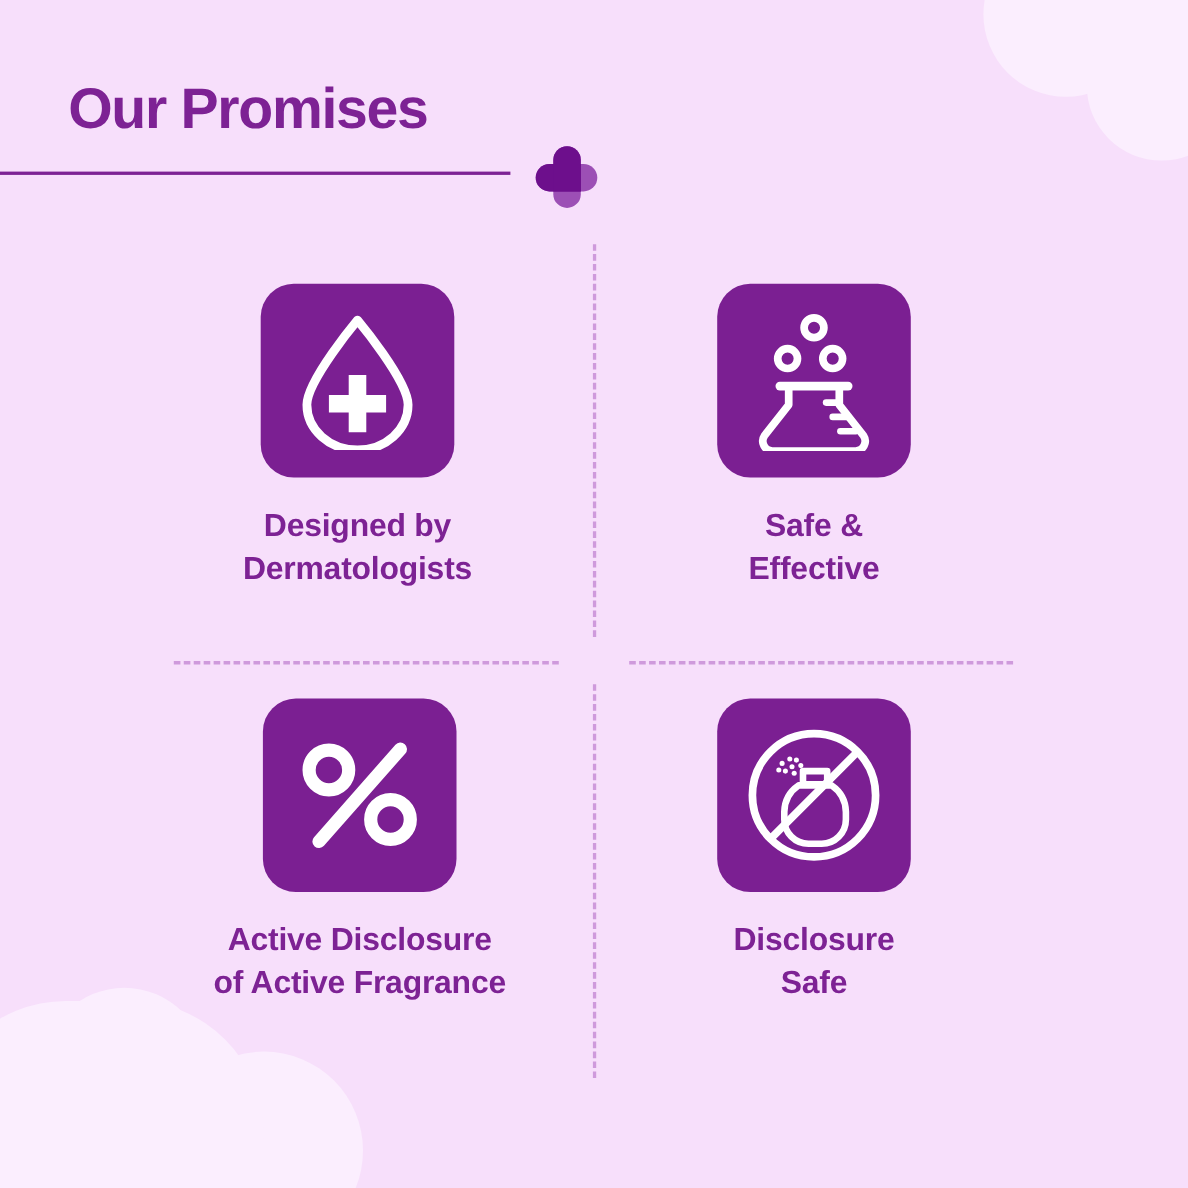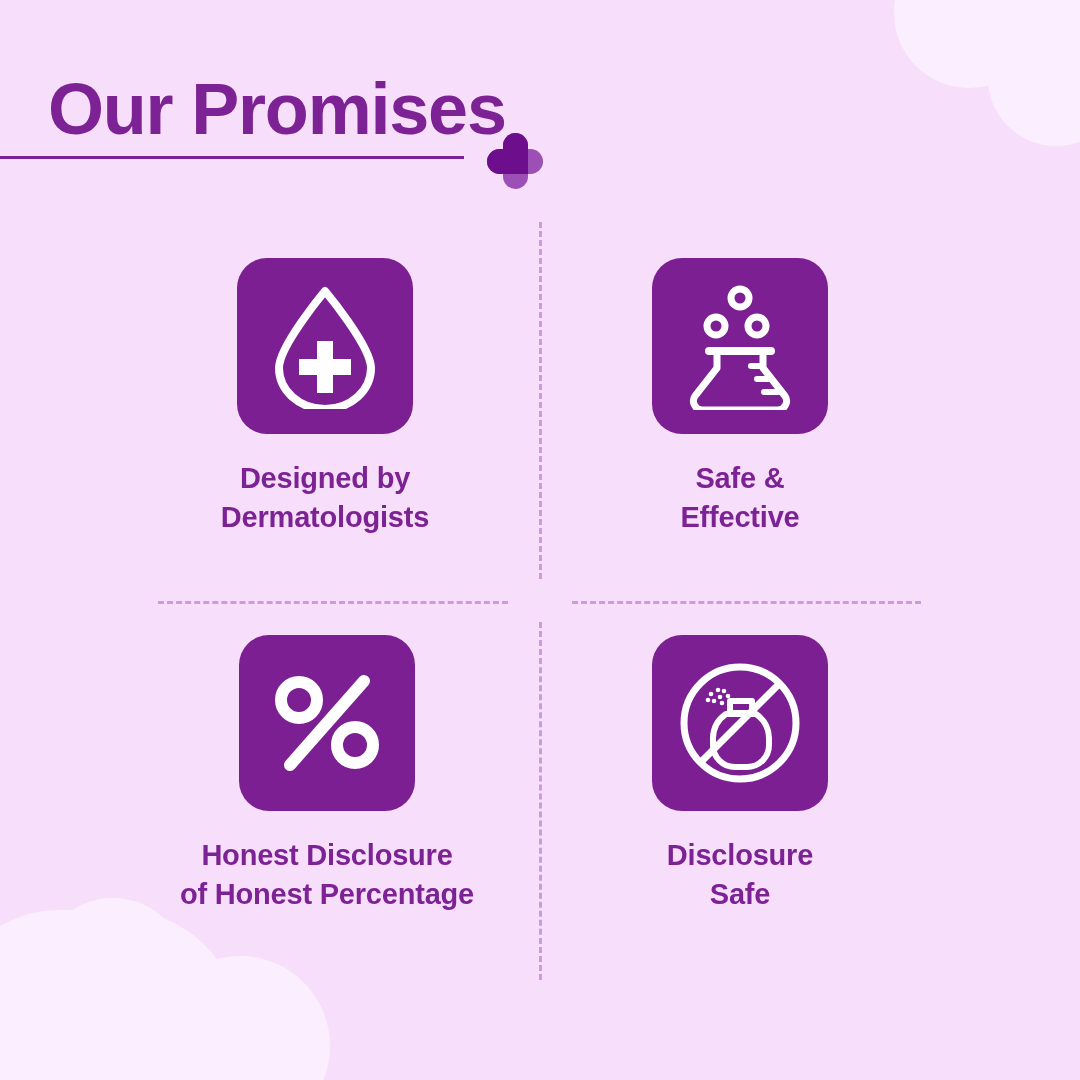--- a/index.html
+++ b/index.html
@@ -40,24 +40,24 @@
   
   .header {
     position: absolute;
     top: 0;
     left: 0;
     width: 1080px;
     height: 230px;
   }
   .title {
     position: absolute;
-    left: 48px;
+    left: 62px;
     top: 73px;
     margin: 0;
-    font-size: 72px;
+    font-size: 52px;
     font-weight: 700;
     letter-spacing: -1.2px;
     color: #7d2294;
     line-height: 1;
     white-space: nowrap;
   }
   .title-rule {
     position: absolute;
     left: 0;
     top: 156px;
@@ -237,22 +237,22 @@
 
     <div class="cell cell-bl">
       <div class="tile">
         <svg width="110" height="100" viewBox="0 0 110 100">
           <circle cx="27" cy="27" r="18" fill="none" stroke="#ffffff" stroke-width="12"></circle>
           <circle cx="83" cy="72" r="18" fill="none" stroke="#ffffff" stroke-width="12"></circle>
           <line x1="92" y1="8" x2="18" y2="92" stroke="#ffffff" stroke-width="12" stroke-linecap="round"></line>
         </svg>
       </div>
       <p class="cell-label">
-        <span>Honest Disclosure</span>
-        <span class="l2">of Honest Percentage</span>
+        <span>Active Disclosure</span>
+        <span class="l2">of Active Fragrance</span>
       </p>
     </div>
 
     <div class="cell cell-br">
       <div class="tile">
         <svg width="132" height="132" viewBox="0 0 132 132">
           <circle cx="66" cy="66" r="56" fill="none" stroke="#ffffff" stroke-width="7"></circle>
           <line x1="27" y1="105" x2="105" y2="27" stroke="#ffffff" stroke-width="7" stroke-linecap="round"></line>
           <path d="M56 44 h22 v12 h-22 Z" fill="none" stroke="#ffffff" stroke-width="6" stroke-linejoin="round"></path>
           <path d="M52 57 h30 a30 30 0 0 1 13 24 v7 a22 22 0 0 1 -22 22 h-12 a22 22 0 0 1 -22 -22 v-7 a30 30 0 0 1 13 -24 Z" fill="none" stroke="#ffffff" stroke-width="6" stroke-linejoin="round"></path>

